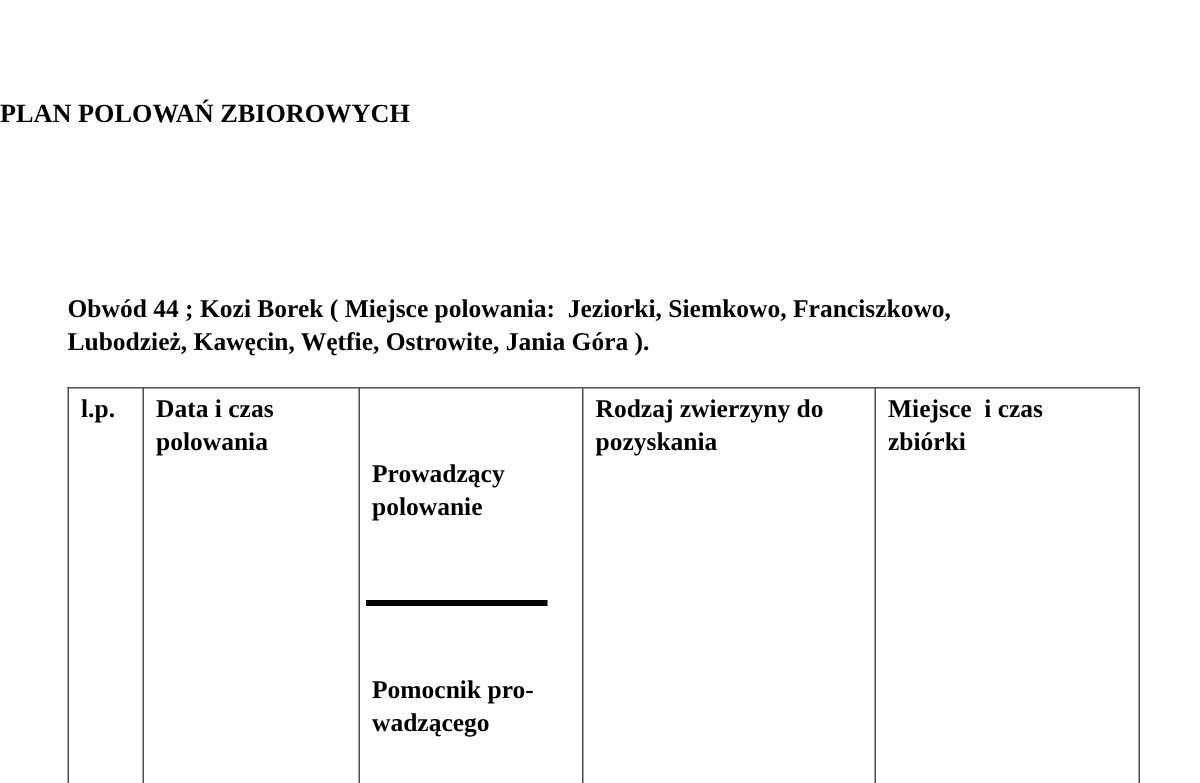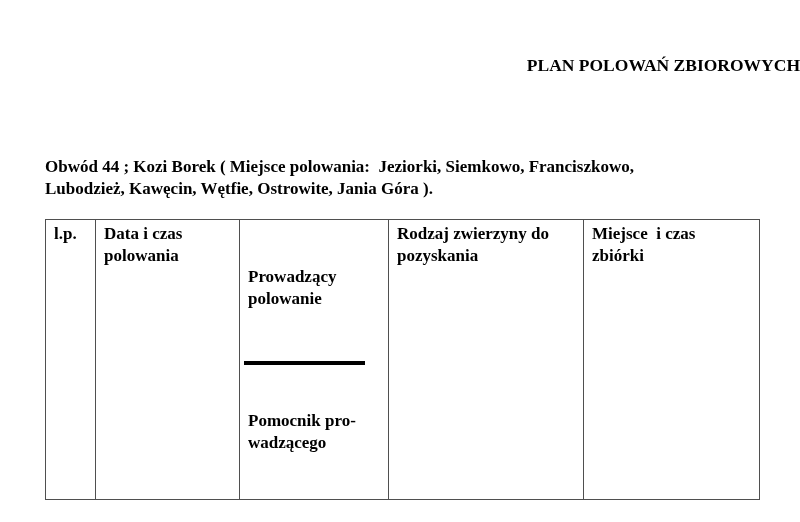--- a/index.html
+++ b/index.html
@@ -11,28 +11,28 @@
     position: relative;
     width: 800px;
     height: 522px;
     background: #ffffff;
     overflow: hidden;
     font-family: "Liberation Serif", serif;
     color: #000000;
     font-weight: bold;
   }
   .doc-title {
-    padding-top: 8px;
-    text-align: right;
+    padding-top: 18px;
+    text-align: left;
     font-size: 17.5px;
     line-height: 23px;
     white-space: pre-wrap;
   }
   .intro {
-    margin: 33px 40px 0 45px;
+    margin: 62px 40px 0 45px;
     font-size: 17px;
     line-height: 22px;
     white-space: pre-wrap;
   }
   table.plan {
     margin: 19px 0 0 45px;
     width: 714px;
     border-collapse: collapse;
     table-layout: fixed;
   }

